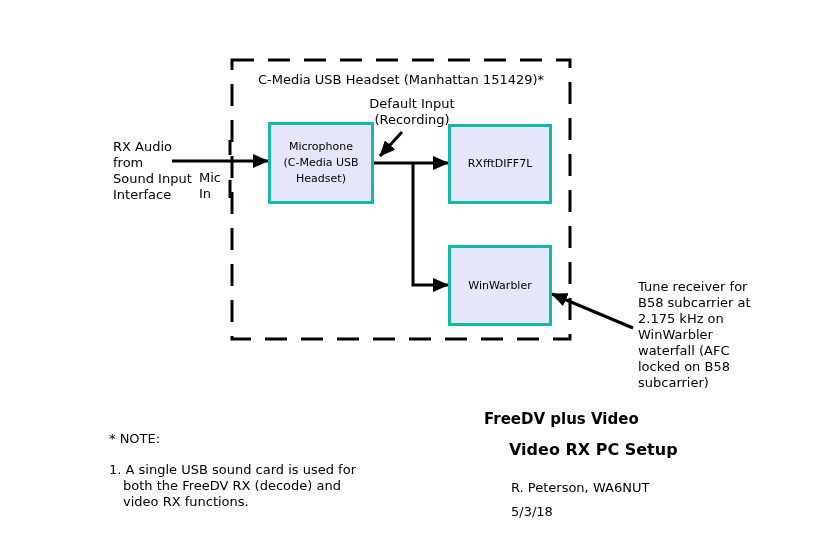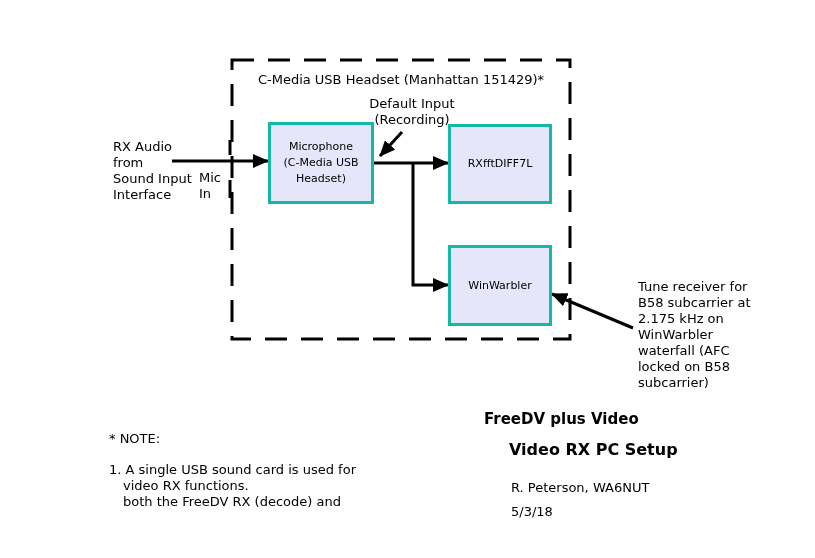--- a/index.html
+++ b/index.html
@@ -76,20 +76,20 @@
   <div>2.175 kHz on</div>
   <div>WinWarbler</div>
   <div>waterfall (AFC</div>
   <div>locked on B58</div>
   <div>subcarrier)</div>
 </div>
 
 <div class="t" style="left:109px;top:431px;">* NOTE:</div>
 <div class="t" style="left:109px;top:462px;">
   <div>1. A single USB sound card is used for</div>
+  <div style="padding-left:14px;">both the FreeDV RX (decode) and</div>
   <div style="padding-left:14px;">video RX functions.</div>
-  <div style="padding-left:14px;">both the FreeDV RX (decode) and</div>
 </div>
 
 <div class="title" style="left:484px;top:410px;">FreeDV plus Video</div>
 <div class="title" style="left:509px;top:440px;font-size:16px;text-align:right;">Video RX PC Setup</div>
 <div class="t" style="left:511px;top:480px;">R. Peterson, WA6NUT</div>
 <div class="t" style="left:511px;top:496px;margin-top:8px;">5/3/18</div>
 
 </body></html>

